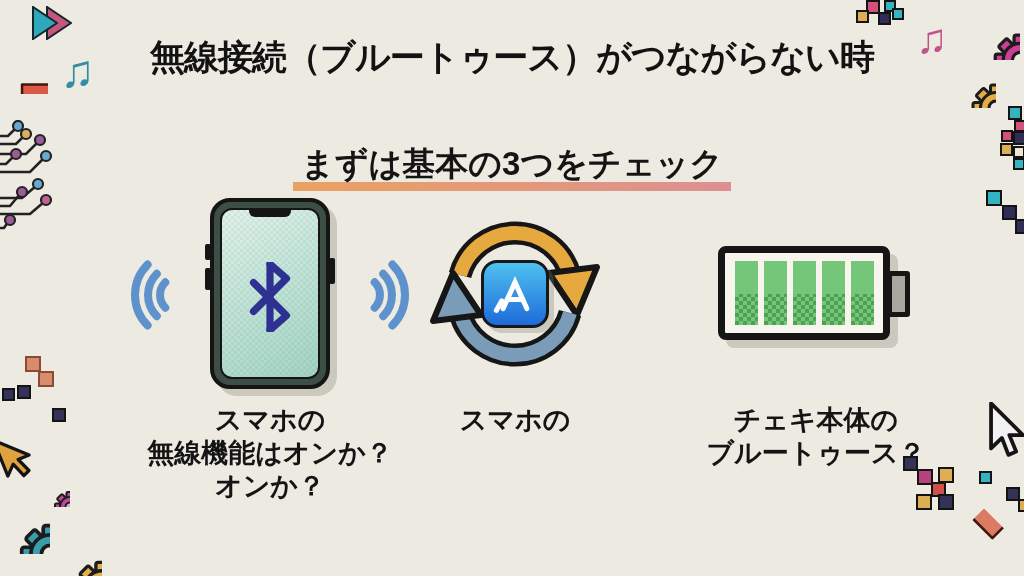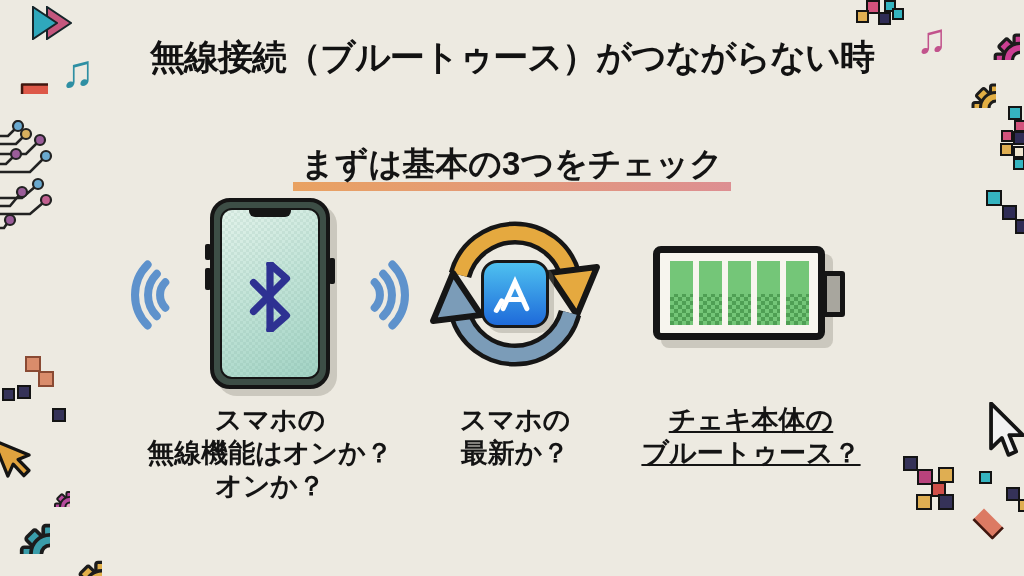--- a/index.html
+++ b/index.html
@@ -8,21 +8,21 @@
   
   .title{position:absolute;top:34px;left:0;width:100%;text-align:center;margin:0;
          font-size:35px;font-weight:900;letter-spacing:-1px;color:#121212;}
   .subtitle-row{position:absolute;top:114px;left:0;width:100%;text-align:center;margin-top:28px;}
   .subtitle{display:inline-block;font-size:33px;font-weight:900;padding:0 8px 4px;
             background:linear-gradient(to right,#e9a261,#dd8f92) no-repeat left bottom/100% 9px;}
   
   .check{position:absolute;top:196px;display:flex;flex-direction:column;align-items:center;}
   .check-0{left:110px;width:320px;}
   .check-1{left:412px;width:206px;}
-  .check-2{left:611px;width:280px;text-decoration:underline;}
+  .check-2{left:676px;width:280px;}
   .icon-box{height:195px;width:100%;display:flex;align-items:center;justify-content:center;position:relative;}
   .caption{margin-top:13px;font-size:27px;font-weight:800;line-height:1.22;text-align:center;}
   .caption span{display:block;}
   
   .phone-scene{position:relative;width:320px;height:195px;}
   .wave{position:absolute;top:44px;}
   .wave.left{left:10px;} .wave.right{right:10px;transform:scaleX(-1);}
   .phone{position:absolute;left:50%;top:2px;transform:translateX(-50%);width:112px;height:183px;
          background:#3d4e46;border:4px solid #151515;border-radius:20px;
          box-shadow:7px 7px 0 rgba(125,122,110,.30);}
@@ -145,21 +145,20 @@
               <path d="M21 50 L34 21 L47 50"></path>
               <path d="M25.5 40 L42.5 40"></path>
               <path d="M13.5 52 L19.5 41.5"></path>
             </g>
           </svg>
         </div>
       </div>
     </div>
     <div class="caption">
       <span>スマホの</span>
-      <span>最新か？</span>
     </div>
   </div>
 
   <div class="check check-2">
     <div class="icon-box">
       <div class="battery-scene">
         <div class="bat-body">
           <div class="bar"></div>
           <div class="bar"></div>
           <div class="bar"></div>

